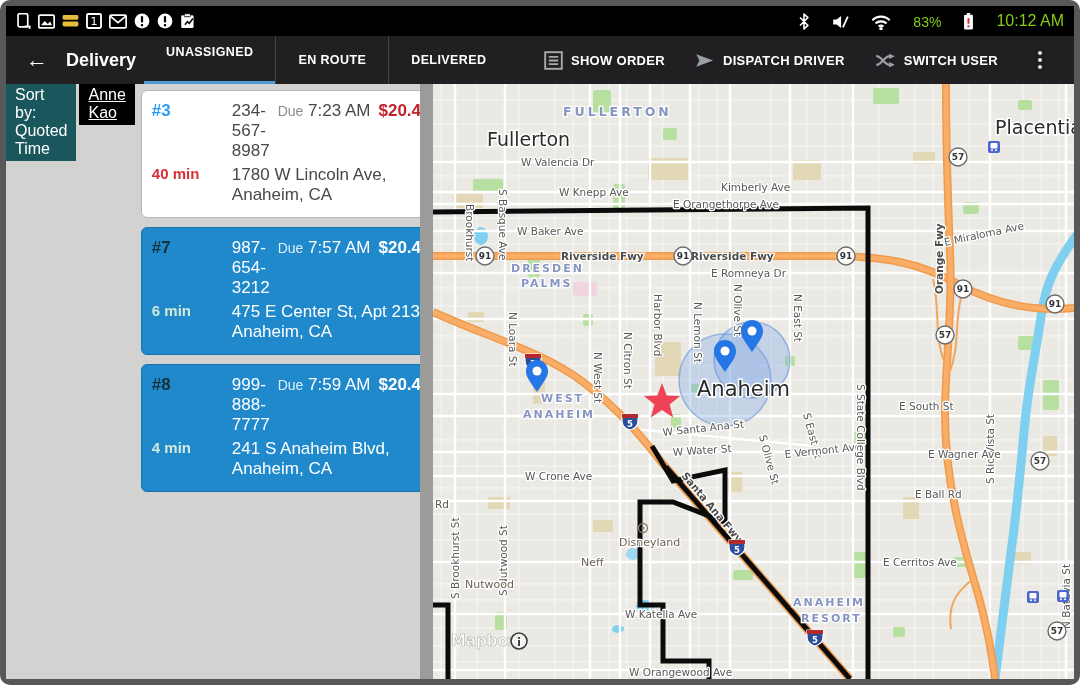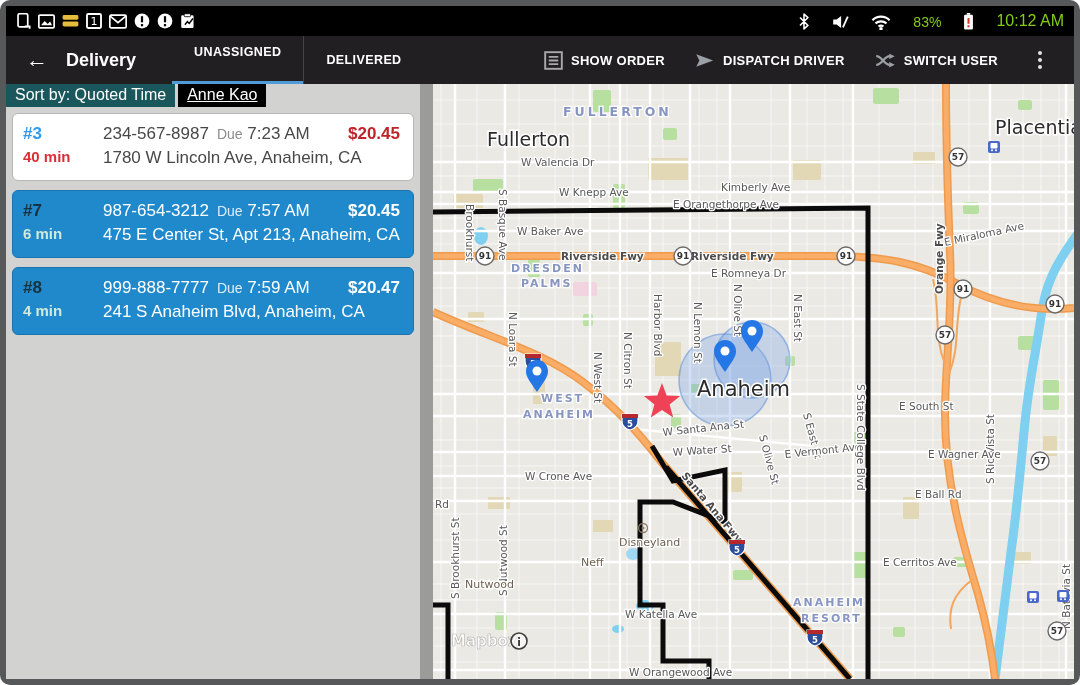--- a/index.html
+++ b/index.html
@@ -10,32 +10,32 @@
   
   .statusbar { height:30px; background:#000; display:flex; align-items:center; padding:0 10px; flex:0 0 auto; }
   .sb-left { display:flex; gap:7px; align-items:center; }
   .sb-right { margin-left:auto; display:flex; gap:22px; align-items:flex-end; color:#84cc16; font-size:15px; }
   .sb-time { font-size:16px; }
   .sb-pct { font-size:14px; }
 
   
   .toolbar { height:48px; background:#211f21; display:flex; align-items:stretch; color:#fff; flex:0 0 auto; }
   .back-btn { display:flex; align-items:center; padding:0 18px 0 20px; font-size:22px; color:#fff; cursor:pointer; }
-  .tb-title { display:flex; align-items:center; font-size:18px; font-weight:bold; margin-right:36px;text-align:center; }
+  .tb-title { display:flex; align-items:center; font-size:18px; font-weight:bold; margin-right:8px;text-align:center; }
   .tab { display:flex; align-items:center; padding:16px 22px; font-size:12.5px; font-weight:bold; letter-spacing:.4px; cursor:pointer; }
   .tab + .tab { border-left:1px solid #454345; }
   .tab.selected { border-bottom:3px solid #4f9bd8; padding-top:3px; }
   .tb-actions { margin-left:auto; display:flex; align-items:center; gap:30px; padding-right:22px; }
   .action { display:flex; align-items:center; gap:8px; font-size:13px; font-weight:bold; letter-spacing:.3px; cursor:pointer; }
   .overflow { display:flex; flex-direction:column; gap:3px; padding:6px 10px; cursor:pointer; }
   .overflow i { width:4px; height:4px; border-radius:50%; background:#e3e3e3; }
 
   
   .content { flex:1; display:flex; min-height:0; }
-  .left-panel { width:414px; flex:0 0 auto; background:#d2d2d0; display:flex; flex-direction:column; }
+  .left-panel { width:414px; flex:0 0 auto; background:#d2d2d0; display:flex; flex-direction:row; }
   .gap-strip { width:13px; flex:0 0 auto; background:#9b9b99; }
   .map-wrap { flex:1; position:relative; background:#ebe9e4; overflow:hidden; }
   .map-wrap svg { position:absolute; inset:0; }
 
   
   .chips { display:flex; align-items:flex-start; }
   .chip { color:#fff; font-size:16px; padding:2px 9px 3px 9px; cursor:pointer; }
   .chip-sort { background:#1a575c; }
   .chip-user { background:#000000; margin-left:3px;text-decoration:underline; }
 
@@ -138,20 +138,21 @@
             <rect x="3.6" y="10.8" width="1.8" height="1.8" fill="#d8342a"></rect>
           </svg>
       <span class="sb-time">10:12 AM</span>
     </div>
   </div>
 
   <div class="toolbar">
     <div class="back-btn">←</div>
     <div class="tb-title">Delivery</div>
     <div class="tab selected">UNASSIGNED</div>
+    <div class="tab">EN ROUTE</div>
     <div class="tab">DELIVERED</div>
     <div class="tb-actions">
       <div class="action">
         <svg width="19" height="19" viewBox="0 0 16 16">
               <rect x="1" y="1" width="14" height="14" fill="none" stroke="#a9a9a9" stroke-width="1.6"></rect>
               <path d="M4,5 H12 M4,8 H12 M4,11 H12" stroke="#a9a9a9" stroke-width="1.5"></path>
             </svg>
         <span>SHOW ORDER</span>
       </div>
       <div class="action">

